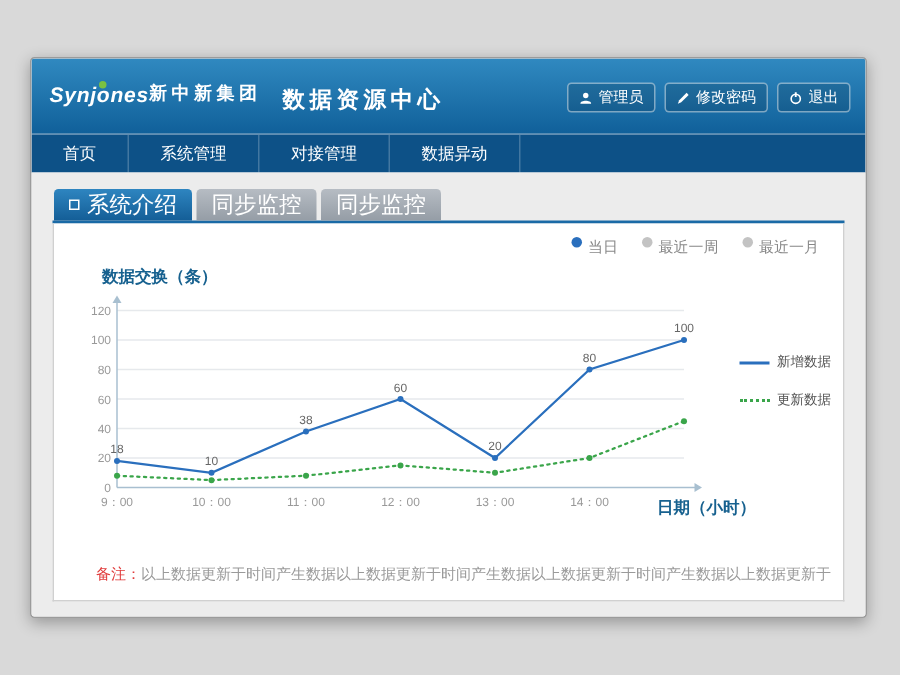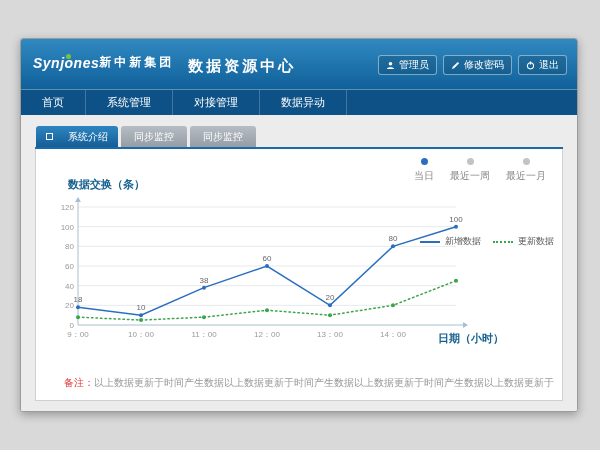--- a/index.html
+++ b/index.html
@@ -37,38 +37,38 @@
   .nav { height:26px; background:#0d5187; display:flex; border-top:1px solid rgba(255,255,255,.35); }
   .nav-item {
     padding:4px 21px; display:flex; align-items:center; font-size:11px; color:#fff;
     border-right:1px solid rgba(255,255,255,.22); cursor:pointer; white-space:nowrap;
   }
   
   .content { height:298px; background:#ececec; padding:11px 14px 0; }
   .tabbar { display:flex; gap:3px; border-bottom:2px solid #1a6aa6; padding-left:1px; }
   .tab {
     height:21px; min-width:66px; padding:0 10px; display:flex; align-items:center; justify-content:center;
-    gap:15px; font-size:10px; color:#fff; cursor:pointer;
+    gap:5px; font-size:15px; color:#fff; cursor:pointer;
     background:linear-gradient(#b6bcc3,#959da6); border-radius:3px 3px 0 0; white-space:nowrap;
   }
   .tab.active { background:linear-gradient(#2e85c0,#145e97); }
   .tab-icon { width:7px; height:7px; border:1px solid #fff; display:inline-block; }
   .panel {
     background:#fff; border:1px solid #d0d0d0; border-top:none;
     height:252px; position:relative; margin-bottom:10px;
   }
   
   .range-legend { position:absolute; top:9px; right:16px; display:flex; gap:16px; }
-  .range-item { display:flex; align-items:center; gap:4px; font-size:10px; color:#888; cursor:pointer;flex-direction:column; }
+  .range-item { display:flex; align-items:flex-start; gap:4px; font-size:10px; color:#888; cursor:pointer; }
   .dot { width:7px; height:7px; border-radius:50%; background:#c3c3c3; display:inline-block; }
   .dot.on { background:#2a6fbd; }
   .y-title { position:absolute; top:28px; left:32px; font-size:11px; font-weight:bold; color:#17618f; }
   #chart-svg { position:absolute; top:46px; left:14px; }
   .x-title { position:absolute; top:182px; left:402px; font-size:11px; font-weight:bold; color:#17618f; white-space:nowrap; }
-  .series-legend { position:absolute; right:8px; top:86px; display:flex; flex-direction:row; gap:12px; }
+  .series-legend { position:absolute; right:8px; top:86px; display:flex; flex-direction:column; gap:12px; }
   .series-item { display:flex; align-items:center; gap:5px; font-size:9px; color:#555; white-space:nowrap; }
   .line-sample { width:20px; border-top:2px solid #2a6fbd; display:inline-block; }
   .note { position:absolute; left:28px; right:8px; bottom:10px; font-size:10px; color:#9a9a9a; white-space:nowrap; overflow:hidden; }
   .note-label { color:#e03a3a; }
   .tick-text { font-size:8px; fill:#999; }
   .pt-label { font-size:8px; fill:#666; }
 </style>
 </head>
 <body>
 

